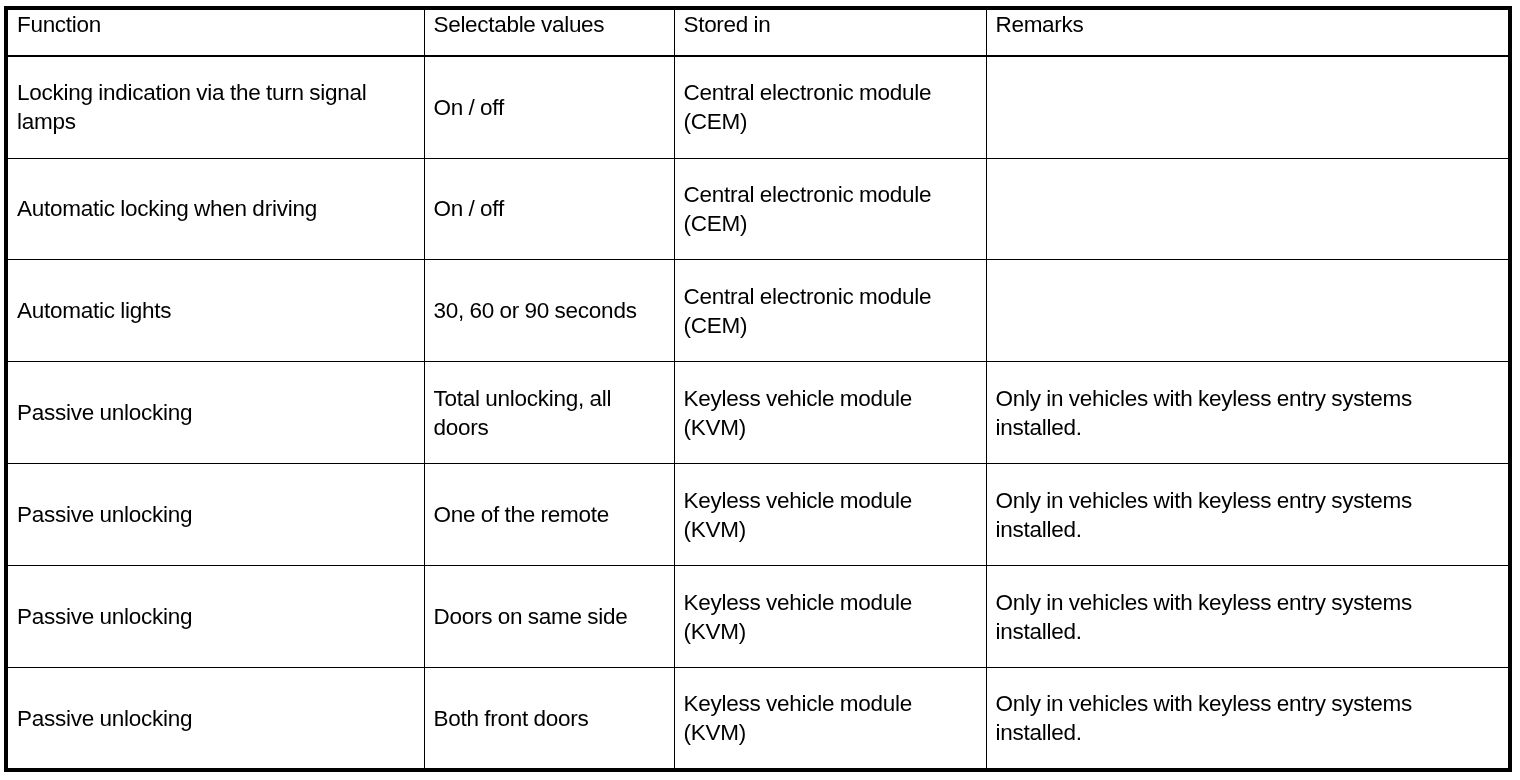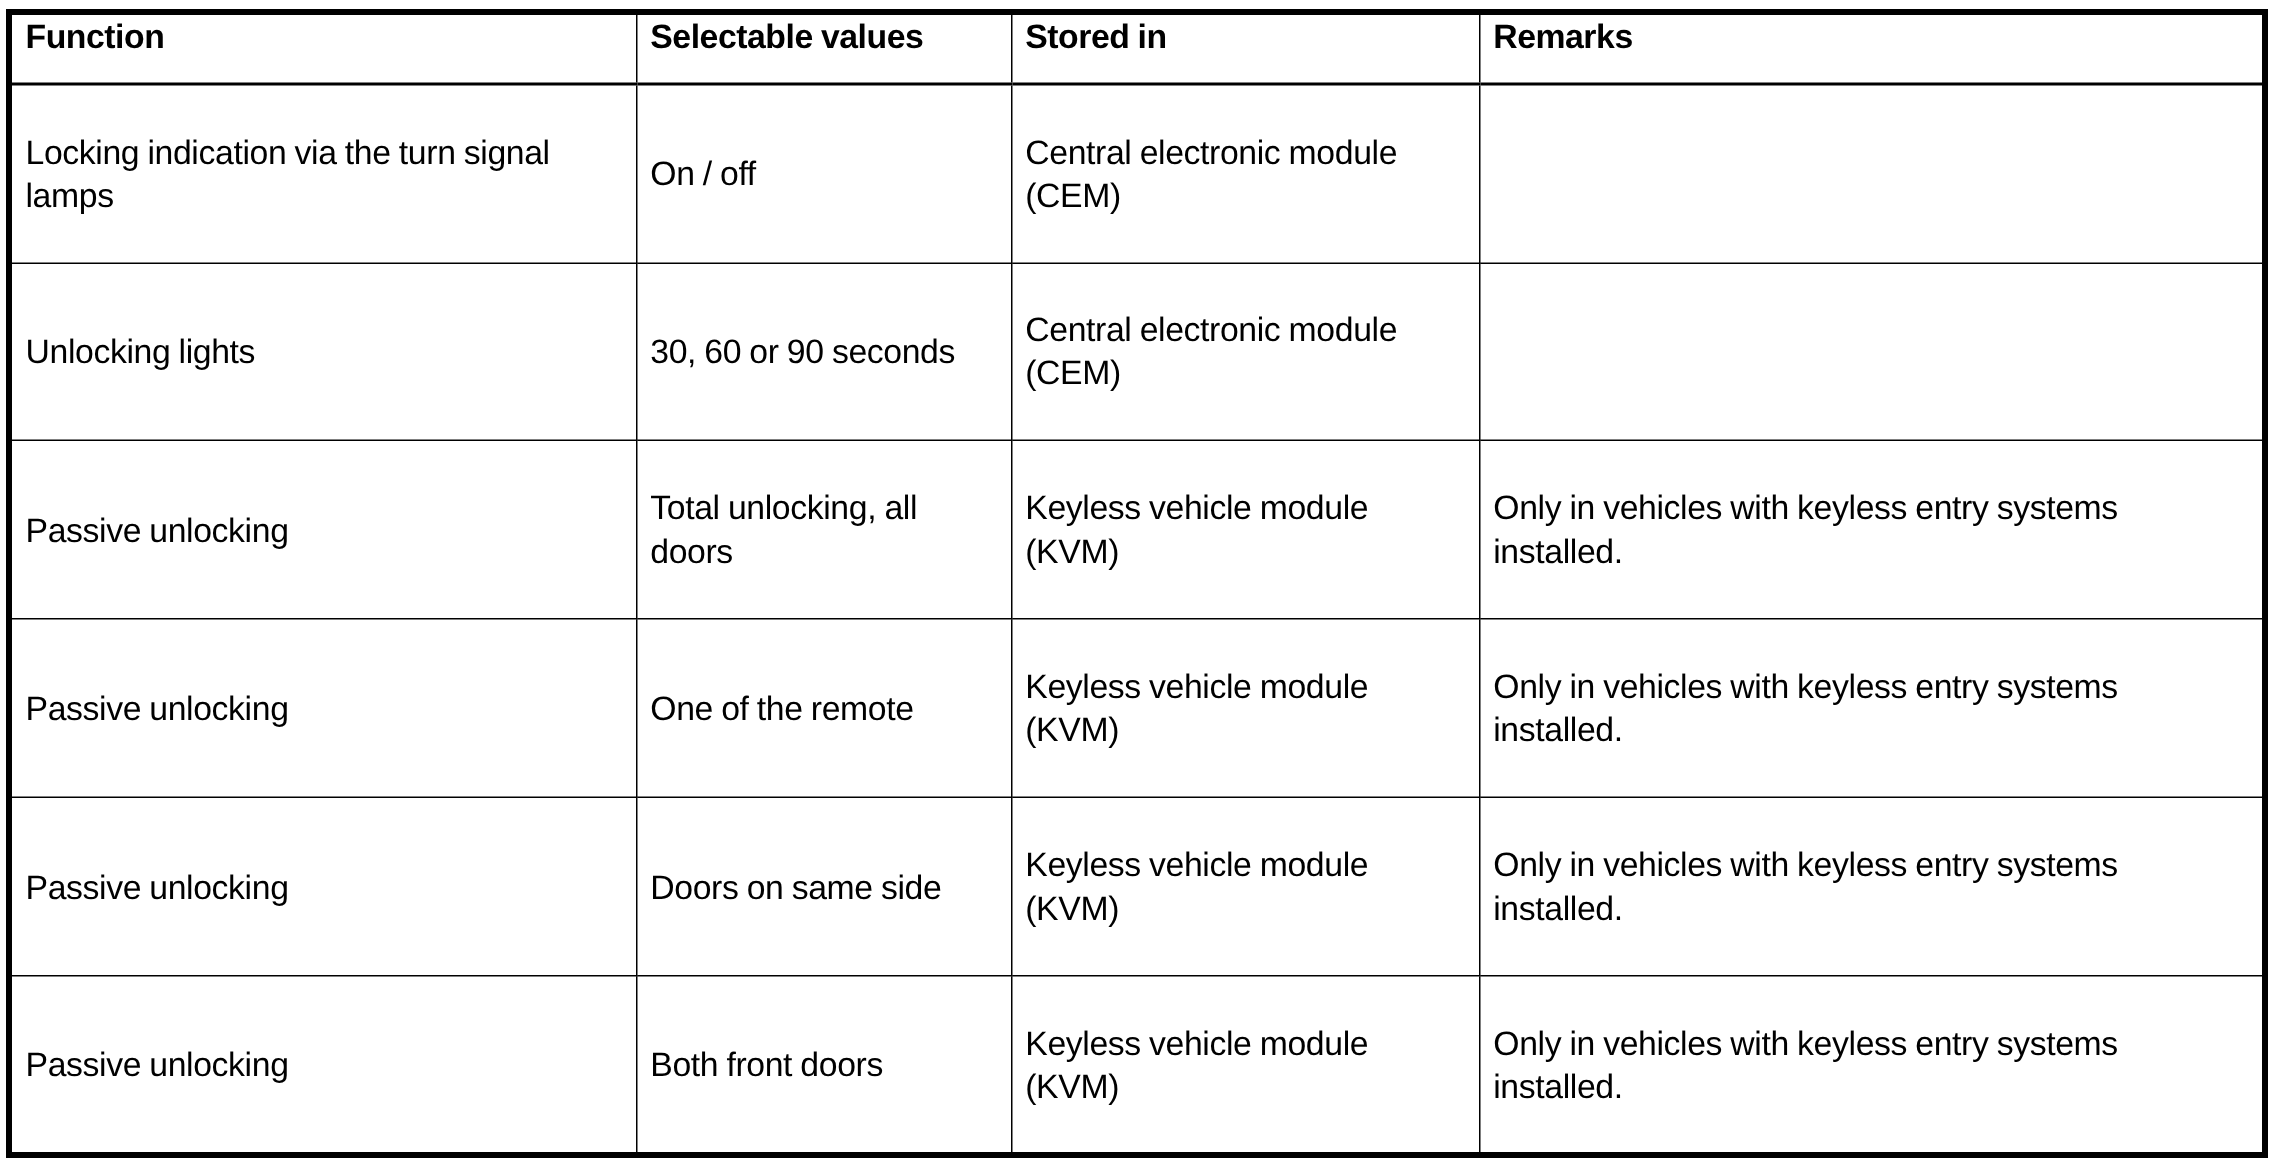--- a/index.html
+++ b/index.html
@@ -50,21 +50,21 @@
     font-weight: normal;
     text-align: left;
     letter-spacing: -0.25px;
     word-spacing: -0.5px;
     font-stretch: condensed;
     box-sizing: border-box;
     overflow: hidden;
   }
 
   table.spec-table thead th {
-    font-weight: bold;
+    font-weight: normal;
     height: 40px;
     padding-top: 0;
     padding-bottom: 16px;
     letter-spacing: -0.3px;
   }
 
   table.spec-table tbody tr { height: 72.5px; }
 
   .cell-text {
     display: block;
@@ -112,25 +112,39 @@
           </td>
         <td>
             <span class="cell-text">Central electronic module (CEM)</span>
           </td>
         <td>
             <span class="cell-text"></span>
           </td>
       </tr>
 
 
-
-
-      <tr>
-        <td>
-            <span class="cell-text">Unlocking lights</span>
+      <tr>
+        <td>
+            <span class="cell-text">Automatic locking when driving</span>
+          </td>
+        <td>
+            <span class="cell-text">On / off</span>
+          </td>
+        <td>
+            <span class="cell-text">Central electronic module (CEM)</span>
+          </td>
+        <td>
+            <span class="cell-text"></span>
+          </td>
+      </tr>
+
+
+      <tr>
+        <td>
+            <span class="cell-text">Automatic lights</span>
           </td>
         <td>
             <span class="cell-text">30, 60 or 90 seconds</span>
           </td>
         <td>
             <span class="cell-text">Central electronic module (CEM)</span>
           </td>
         <td>
             <span class="cell-text"></span>
           </td>

